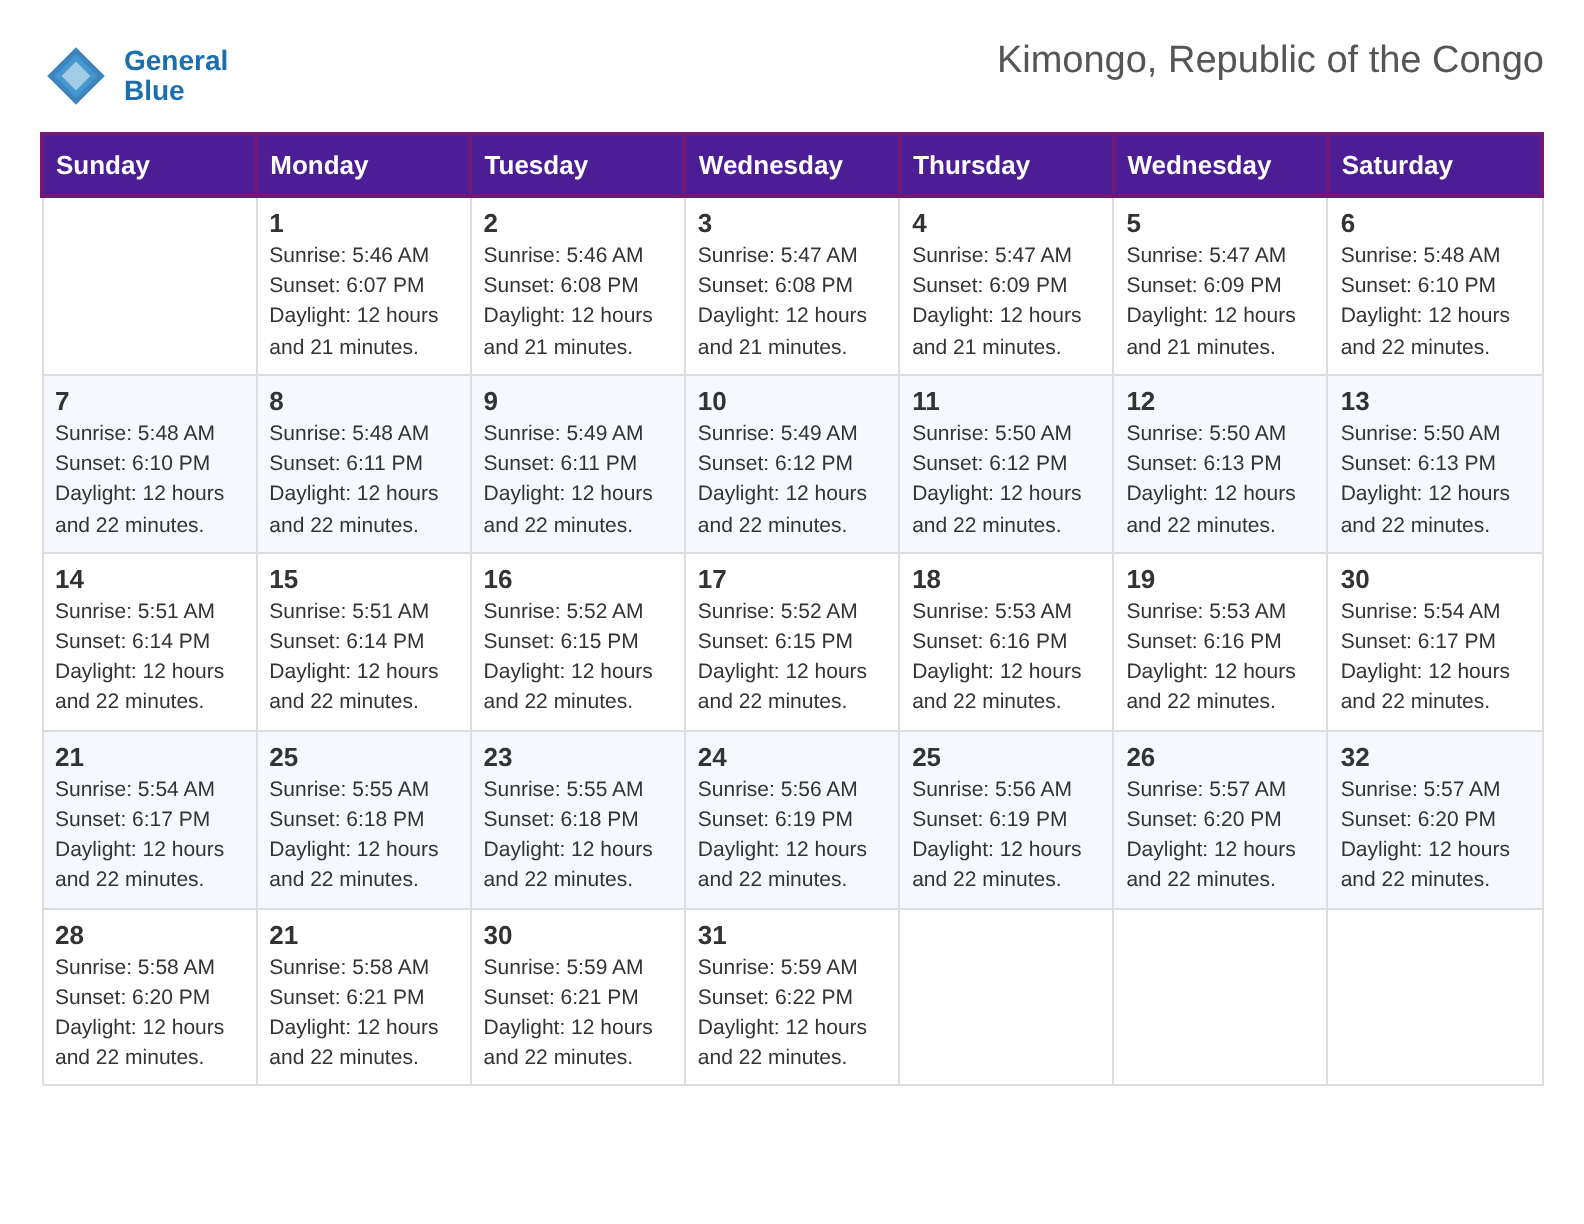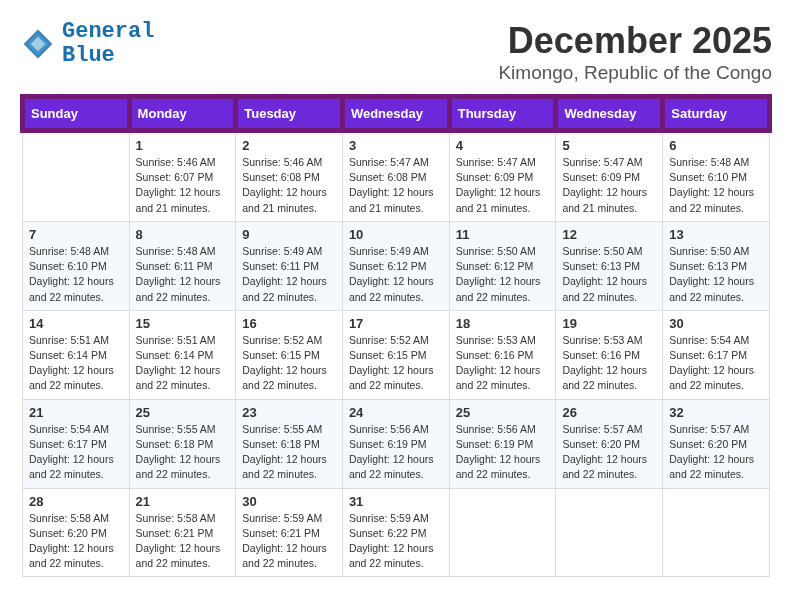--- a/index.html
+++ b/index.html
@@ -15,25 +15,24 @@
       justify-content: space-between;
       align-items: flex-start;
       margin-bottom: 10px;
     }
     .logo {
       display: flex;
       align-items: center;
       gap: 6px;
     }
     .logo-text {
-      font-size: 22px;
+      font-size: 14px;
       font-weight: bold;
       color: #333;
       line-height: 1.1;
-      font-family: Liberation Mono, monospace;
     }
     .logo-text span {
       color: #1a6faf;
     }
     .logo-icon {
       width: 36px;
       height: 36px;
     }
     .title-area {
       text-align: right;
@@ -46,27 +45,27 @@
     .location-title {
       font-size: 19px;
       color: #555;
     }
     .calendar-table {
       width: 100%;
       border-collapse: collapse;
       border: 1px solid #ccc;
     }
     .calendar-table th {
-      background-color: #6d28d9;
+      background-color: #4c1d95;
       color: #fff;
       font-size: 13px;
       font-weight: bold;
       padding: 7px 6px;
       text-align: left;
-      border: 5px solid #701a75;
+      border: 2px solid #701a75;
     }
     .calendar-table td {
       vertical-align: top;
       padding: 5px 6px;
       border: 1px solid #ddd;
       width: 107px;
       min-height: 80px;
       font-size: 10.5px;
       color: #333;
       background: #fff;
@@ -99,21 +98,20 @@
         <polygon points="20,4 36,20 20,36 4,20" fill="#1a6faf" opacity="0.85"></polygon>
         <polygon points="20,8 32,20 20,32 8,20" fill="#4a9fd4" opacity="0.7"></polygon>
         <polygon points="20,12 28,20 20,28 12,20" fill="#fff" opacity="0.5"></polygon>
       </svg>
       <div class="logo-text">
         <div><span>General</span></div>
         <div><span>Blue</span></div>
       </div>
     </div>
     <div class="title-area">
-      <div class="month-title">December 2025</div>
       <div class="location-title">Kimongo, Republic of the Congo</div>
     </div>
   </div>
 
   <table class="calendar-table">
     <thead>
       <tr>
         <th>Sunday</th>
         <th>Monday</th>
         <th>Tuesday</th>

